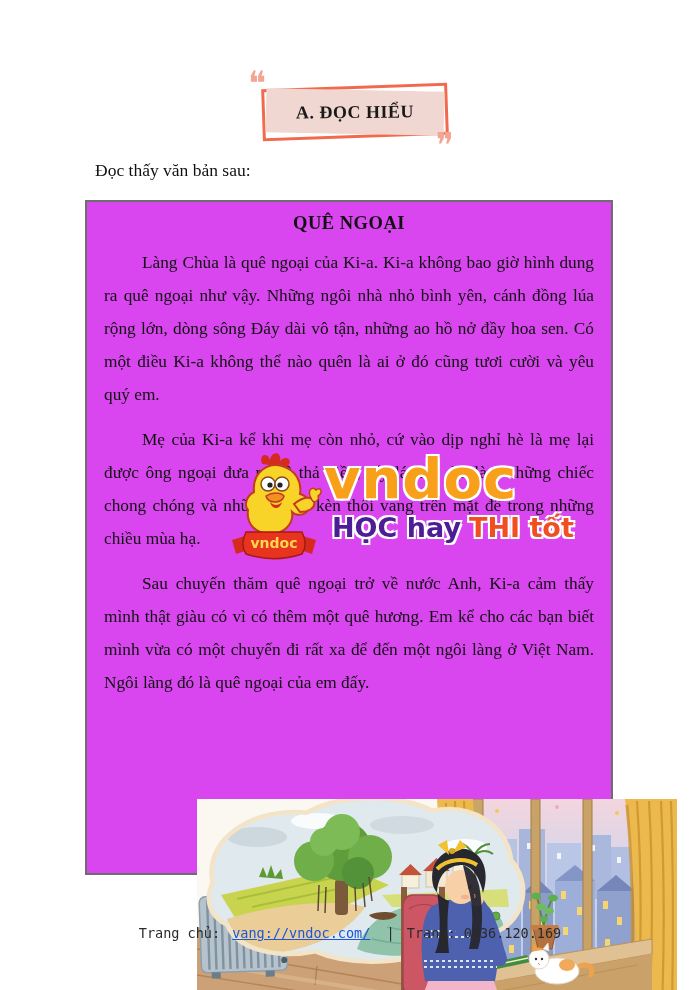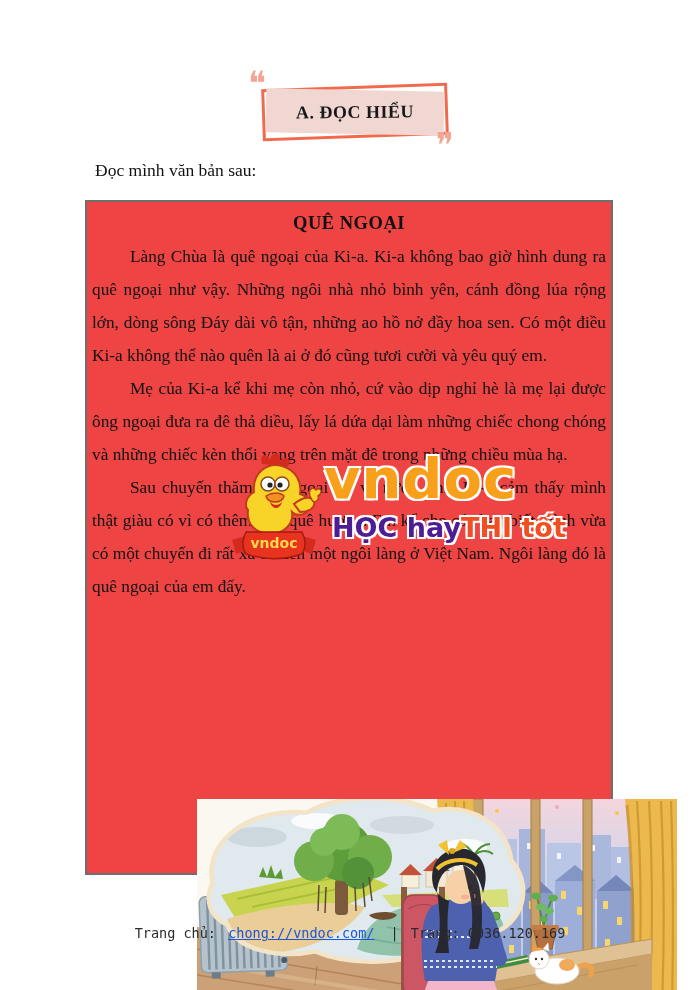--- a/index.html
+++ b/index.html
@@ -14,35 +14,35 @@
               font-weight:bold;font-size:18px;letter-spacing:.5px;color:#191919;transform:rotate(-.6deg);}
   .quote{position:absolute;font-family:"DejaVu Sans",sans-serif;color:#f2a593;font-size:34px;line-height:1;}
   .quote.tl{left:-14px;top:-20px;}
   .quote.br{right:-6px;bottom:-24px;}
 
   
   .intro{position:absolute;left:95px;top:160px;font-size:17.5px;}
 
   
   .passage{position:absolute;left:85px;top:200px;width:528px;height:675px;
-           border:2px solid #6e6e6e;background:#ef4444;box-sizing:border-box;}
+           border:2px solid #6e6e6e;background:#d946ef;box-sizing:border-box;}
   .passage h2{margin:11px 0 6px 0;text-align:center;font-size:18.5px;letter-spacing:.5px;}
-  .passage p{margin:0;padding:0 5px;font-size:17.3px;line-height:33px;
+  .passage p{margin:12px;padding:0 5px;font-size:17.3px;line-height:33px;
              text-align:justify;text-indent:38px;}
 
   
   .watermark{position:absolute;left:224px;top:450px;width:345px;height:115px;pointer-events:none;}
   .wm-chicken{position:absolute;left:0;top:2px;}
   .wm-brand{position:absolute;left:100px;top:-4px;font-family:"DejaVu Sans",sans-serif;
             font-weight:800;font-size:56px;letter-spacing:1px;color:#f9a01b;
             text-shadow:0 0 3px #fff,2px 2px 0 #fff,-2px -2px 0 #fff,2px -2px 0 #fff,-2px 2px 0 #fff;}
   .wm-slogan{position:absolute;left:108px;top:62px;font-family:"DejaVu Sans",sans-serif;
              font-weight:800;font-size:27px;white-space:nowrap;
              text-shadow:0 0 3px #fff,2px 2px 0 #fff,-2px -2px 0 #fff,2px -2px 0 #fff,-2px 2px 0 #fff;}
-  .wm-green{color:#4c1d95;} .wm-red{color:#f04f21;margin-left:0;}
+  .wm-green{color:#4c1d95;} .wm-red{color:#f04f21;margin-left:8px;}
 
   
   .illu{position:absolute;left:110px;top:597px;width:480px;height:281px;}
 
   
   .footer{position:absolute;left:0;top:925px;width:700px;text-align:center;
           font-family:"DejaVu Sans Mono",monospace;font-size:13.5px;color:#2b2b2b;}
   .footer a{color:#1a56db;text-decoration:underline;cursor:pointer;margin:0 4px;}
   .footer .sep{margin:0 4px;}
 </style>
@@ -52,21 +52,21 @@
 <div class="page">
 
   <div class="badge-wrap">
     <span class="quote tl">❝</span>
     <div class="badge-border"></div>
     <div class="badge-fill"></div>
     <div class="badge-text">A. ĐỌC HIỂU</div>
     <span class="quote br">❞</span>
   </div>
 
-  <div class="intro">Đọc mình văn bản sau:</div>
+  <div class="intro">Đọc thấy văn bản sau:</div>
 
   <div class="passage">
     <h2>QUÊ NGOẠI</h2>
     <p>Làng Chùa là quê ngoại của Ki-a. Ki-a không bao giờ hình dung ra quê ngoại như vậy. Những ngôi nhà nhỏ bình yên, cánh đồng lúa rộng lớn, dòng sông Đáy dài vô tận, những ao hồ nở đầy hoa sen. Có một điều Ki-a không thể nào quên là ai ở đó cũng tươi cười và yêu quý em.</p>
     <p>Mẹ của Ki-a kể khi mẹ còn nhỏ, cứ vào dịp nghỉ hè là mẹ lại được ông ngoại đưa ra đê thả diều, lấy lá dứa dại làm những chiếc chong chóng và những chiếc kèn thổi vang trên mặt đê trong những chiều mùa hạ.</p>
     <p>Sau chuyến thăm quê ngoại trở về nước Anh, Ki-a cảm thấy mình thật giàu có vì có thêm một quê hương. Em kể cho các bạn biết mình vừa có một chuyến đi rất xa để đến một ngôi làng ở Việt Nam. Ngôi làng đó là quê ngoại của em đấy.</p>
 
     <svg class="illu" viewBox="0 0 480 281" xmlns="http://www.w3.org/2000/svg">
       <defs>
         <linearGradient id="citysky" x1="0" y1="0" x2="0" y2="1">
@@ -326,18 +326,18 @@
       <text x="50" y="96" text-anchor="middle" font-family="DejaVu Sans, sans-serif" font-weight="bold" font-size="14" fill="#ffd84d">vndoc</text>
     </svg>
     <div class="wm-brand">vndoc</div>
     <div class="wm-slogan">
       <span class="wm-green">HỌC hay</span><span class="wm-red">THI tốt</span>
     </div>
   </div>
 
   <div class="footer">
     <span>Trang chủ:</span>
-    <a>chong://vndoc.com/</a>
+    <a>vang://vndoc.com/</a>
     <span class="sep">|</span>
     <span>Trang: 0936.120.169</span>
   </div>
 
 </div>
 
 </body></html>

